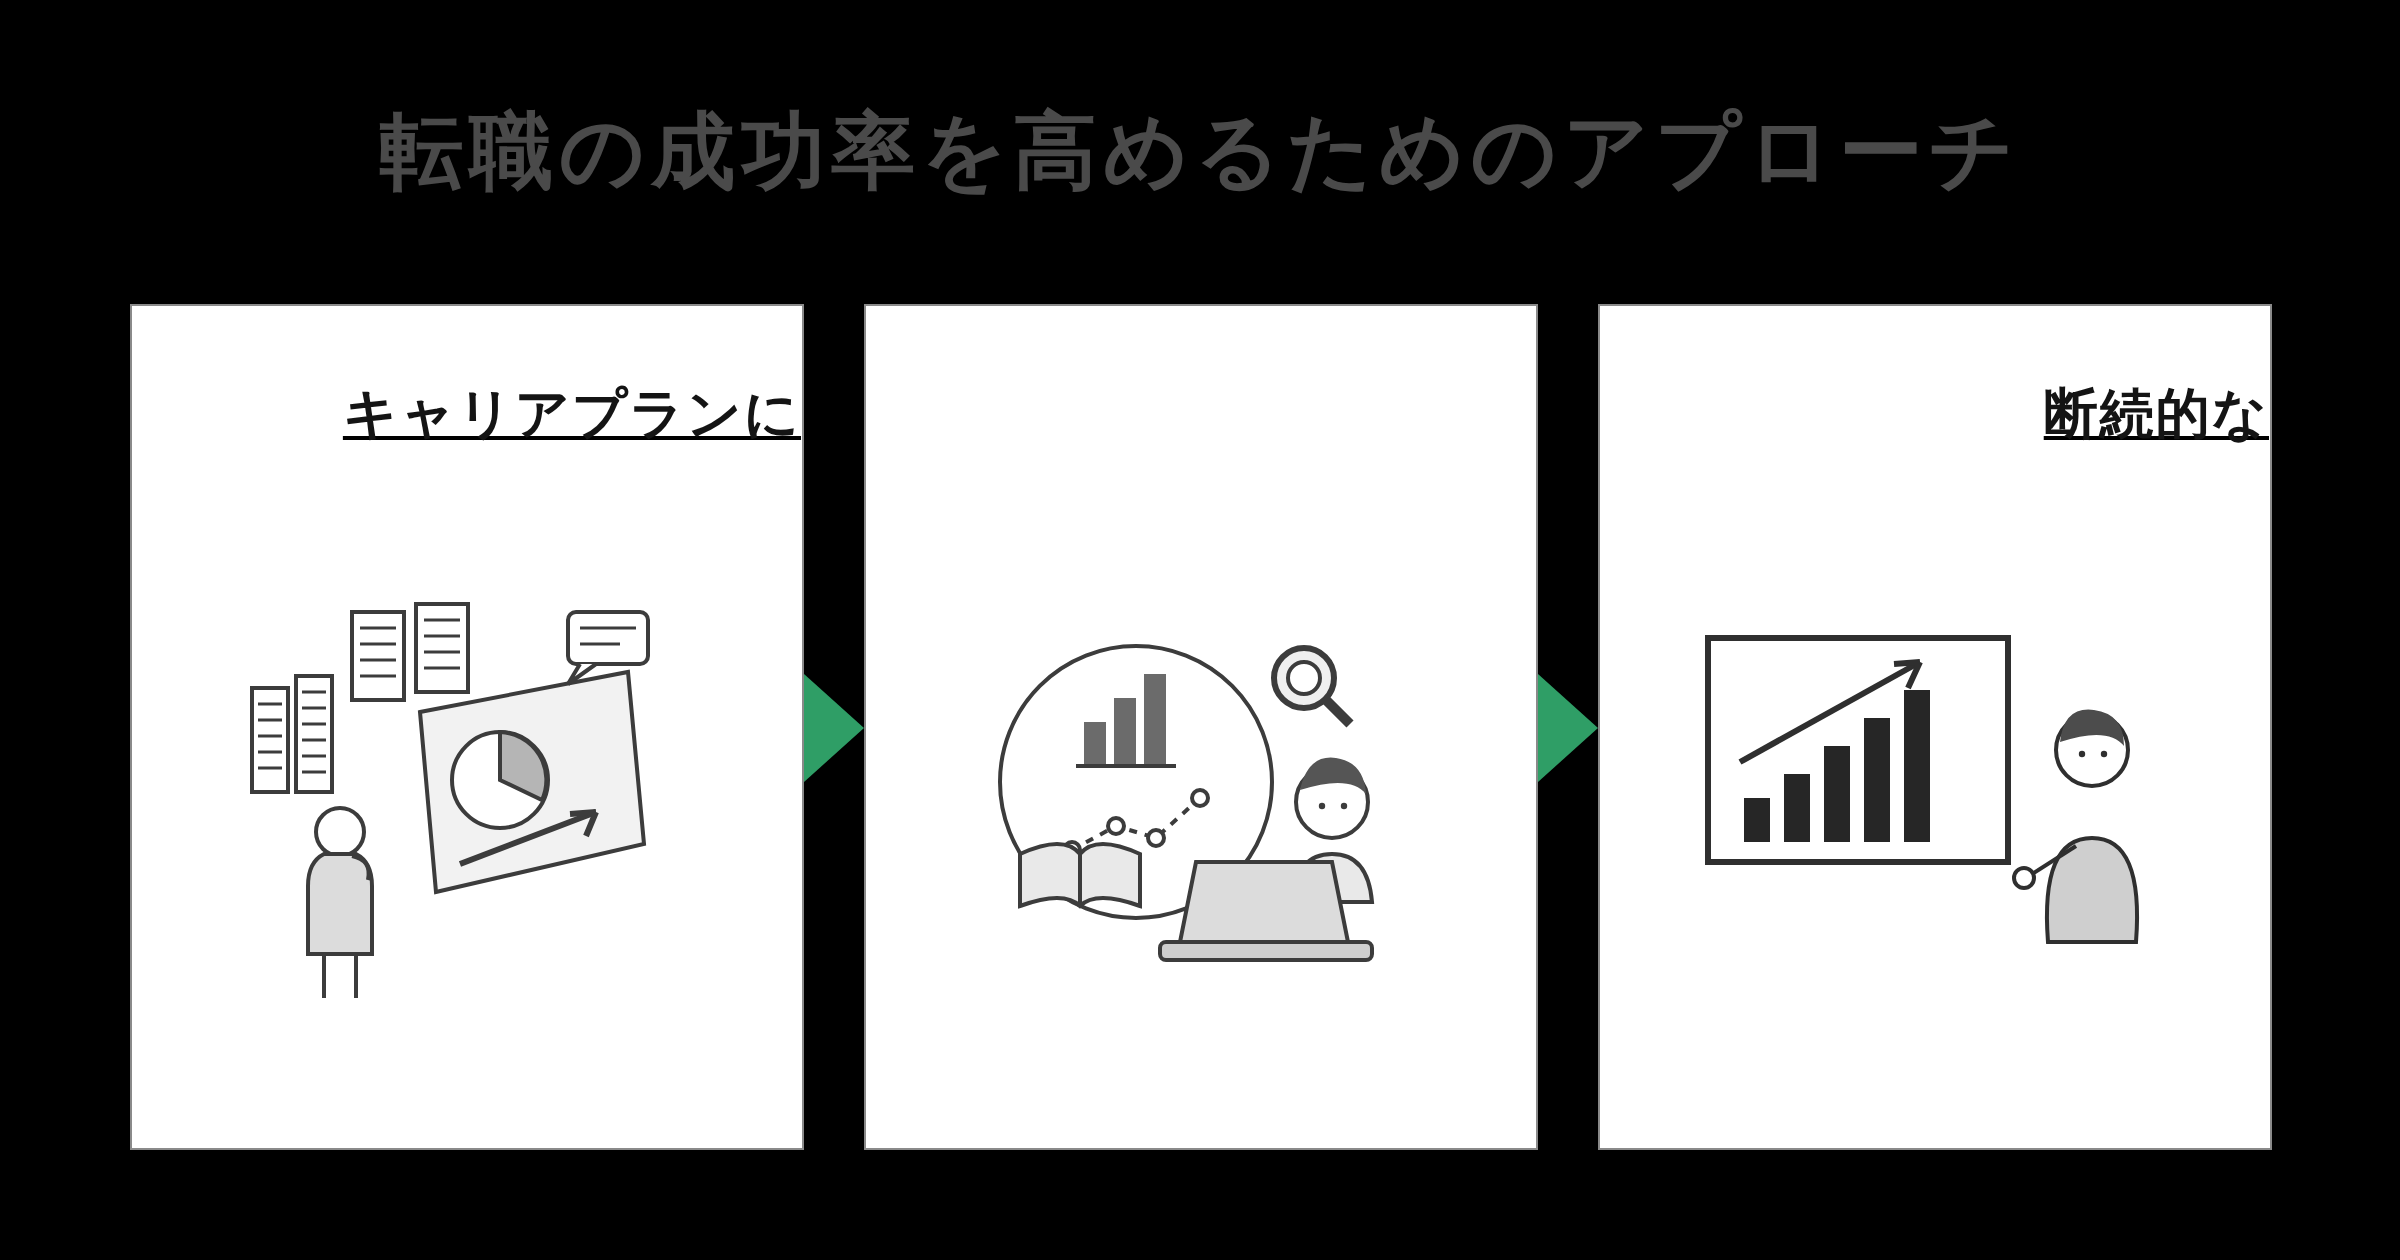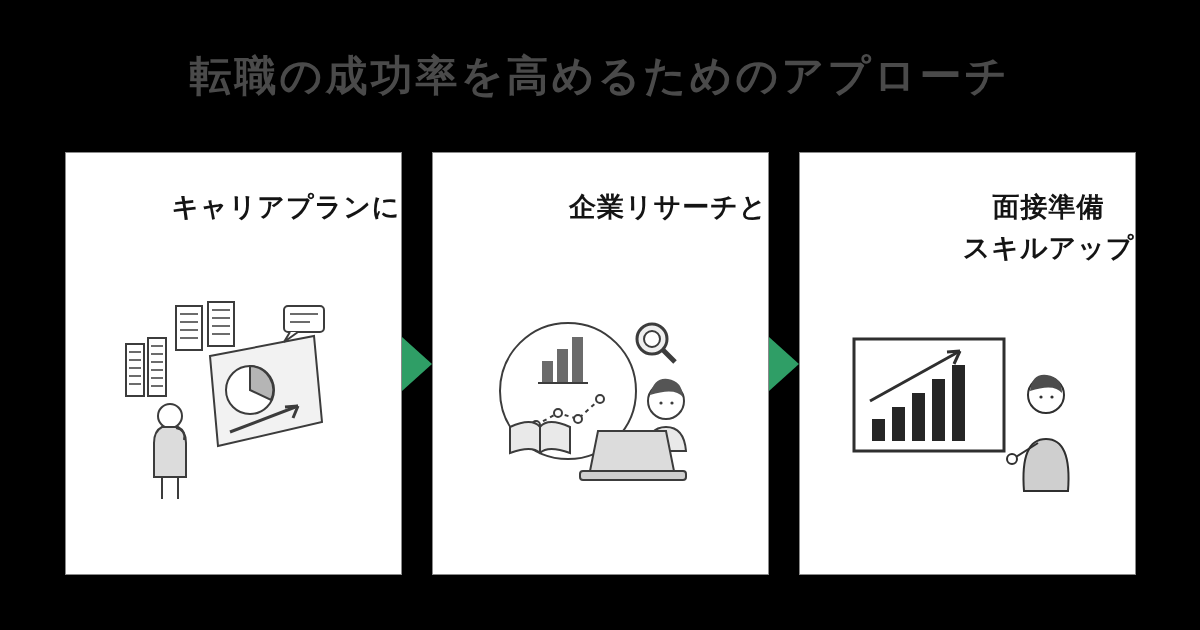--- a/index.html
+++ b/index.html
@@ -14,20 +14,21 @@
   html,body{margin:0;padding:0;}
   body{
     width:1200px;height:630px;
     background:var(--page-bg);
     font-family:"Liberation Sans","DejaVu Sans",sans-serif;
     overflow:hidden;
   }
   .canvas{
     position:relative;width:1200px;height:486px;
     background:var(--page-bg);
+    text-decoration:underline;
   }
   .page-title{
     padding-top:52px;
     text-align:center;
     font-size:42px;
     font-weight:bold;
     letter-spacing:3px;
     color:var(--title-color);
     line-height:1.15;
   }
@@ -124,21 +125,21 @@
         </svg>
       </div>
     </div>
 
     <div class="arrow-slot">
       <div class="arrow-triangle"></div>
     </div>
 
     <div class="card">
       <div class="card-title">
-        <span>企業リサーチと</span><br>
+        <br>
       </div>
       <div class="card-illustration">
         <svg width="240" height="205" viewBox="0 0 240 205">
           <g stroke="#3c3c3c" stroke-width="2" fill="none">
             <circle cx="88" cy="92" r="68" fill="#ffffff"></circle>
             <g fill="#6b6b6b" stroke="none">
               <rect x="62" y="62" width="11" height="22"></rect>
               <rect x="77" y="50" width="11" height="34"></rect>
               <rect x="92" y="38" width="11" height="46"></rect>
             </g>
@@ -174,22 +175,21 @@
         </svg>
       </div>
     </div>
 
     <div class="arrow-slot">
       <div class="arrow-triangle"></div>
     </div>
 
     <div class="card">
       <div class="card-title">
-        <span>面接準備</span><br>
-        <span>スキルアップ</span>
+        <span>断続的な</span><br>
       </div>
       <div class="card-illustration">
         <svg width="250" height="200" viewBox="0 0 250 200">
           <g stroke="#2f2f2f" stroke-width="2" fill="none">
             <rect x="12" y="18" width="150" height="112" fill="#ffffff" stroke-width="3"></rect>
             <g fill="#262626" stroke="none">
               <rect x="30" y="98" width="13" height="22"></rect>
               <rect x="50" y="86" width="13" height="34"></rect>
               <rect x="70" y="72" width="13" height="48"></rect>
               <rect x="90" y="58" width="13" height="62"></rect>

